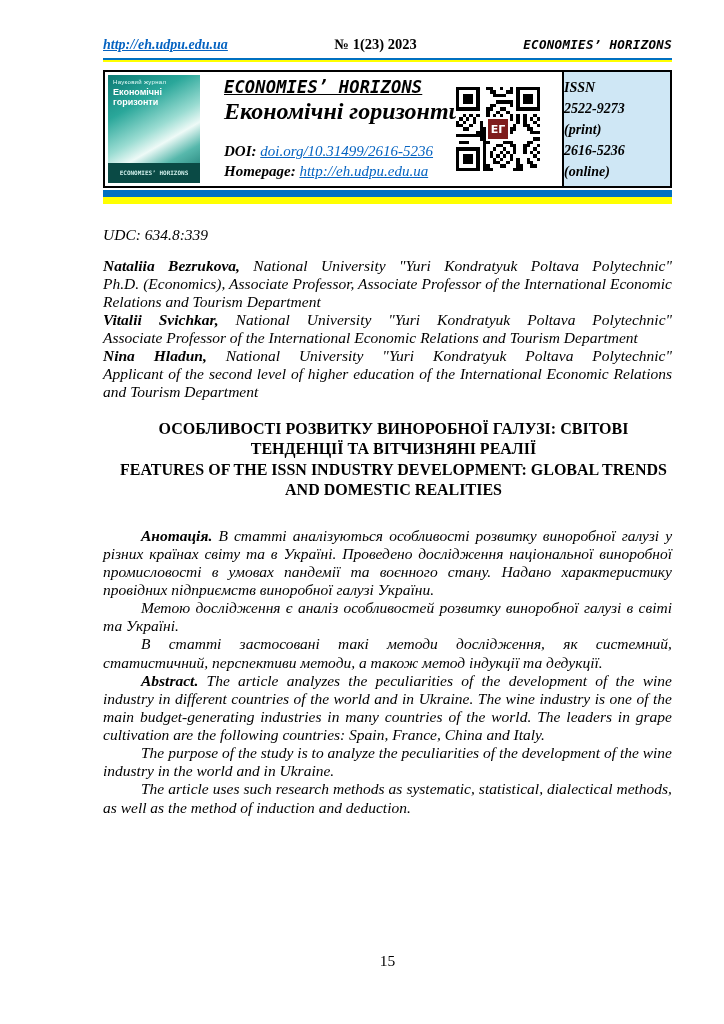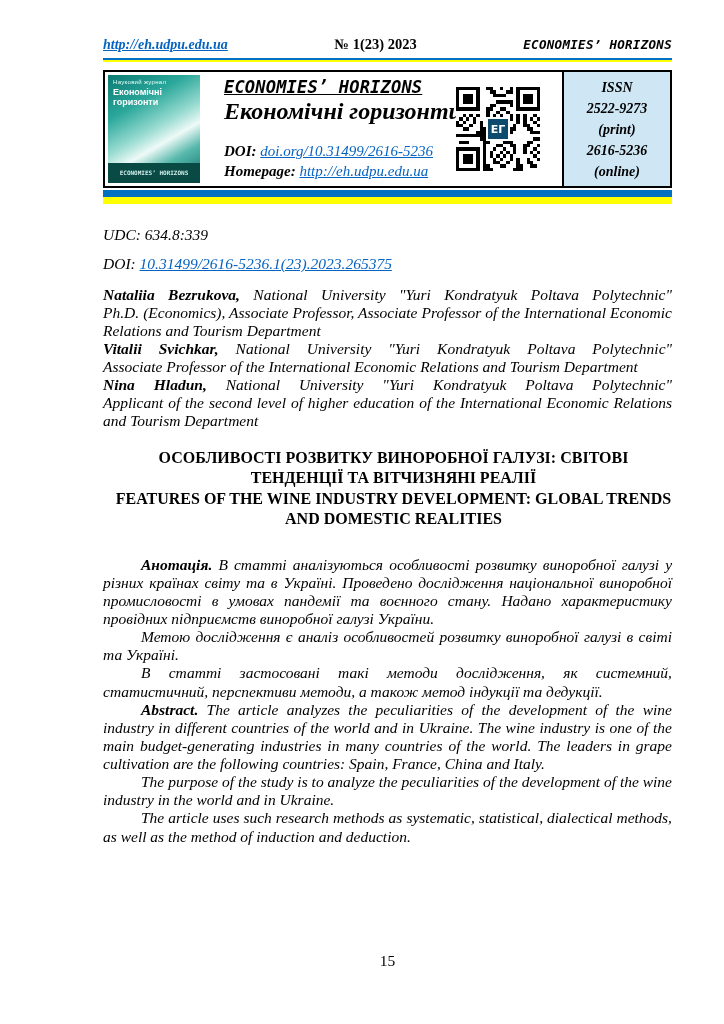--- a/index.html
+++ b/index.html
@@ -41,27 +41,27 @@
     letter-spacing:.2px; white-space:nowrap; margin-bottom:1px;
   }
   .mast-title-uk { font-size:24px; font-weight:bold; font-style:italic; margin-bottom:16px; white-space:nowrap; }
   .mast-link-line { font-size:15px; font-style:italic; line-height:1.35; white-space:nowrap; }
   .mast-label { font-weight:bold; }
   .link { color:#0563c1; text-decoration:underline; cursor:pointer; }
   .qr { position:relative; width:84px; height:84px; align-self:center; margin:0 5px; flex:none; background:#fff; }
   .qr svg { display:block; width:84px; height:84px; shape-rendering:crispEdges; }
   .qr-center {
     position:absolute; left:50%; top:50%; transform:translate(-50%,-50%);
-    width:24px; height:24px; background:#0c4a6e; border:2px solid #fff;
+    width:24px; height:24px; background:#7f1d1d; border:2px solid #fff;
     color:#fff; font:bold 11px "DejaVu Sans","Liberation Sans",sans-serif;
     display:flex; align-items:center; justify-content:center;
   }
   .issn-panel {
     flex:none; width:108px; background:#cfe7f5; border-left:2px solid #000;
-    display:flex; flex-direction:column; justify-content:center; text-align:center;
+    display:flex; flex-direction:column; justify-content:center; 
     font-weight:bold; font-style:italic; font-size:14px; line-height:1.5;
   }
   .stripe-blue { height:7px; background:#0070c0; margin-top:2px; }
   .stripe-yellow { height:7px; background:#ffff00; }
   
   .udc-line { margin-top:22px; font-size:15.5px; font-style:italic; }
   .doi-line { margin-top:11px; font-size:15.5px; font-style:italic; }
   .authors { margin-top:13px; font-size:15.5px; font-style:italic; line-height:1.16; }
   .author-line { text-align:justify; text-align-last:justify; }
   .author-name { font-weight:bold; }
@@ -282,45 +282,41 @@
       <div>2616-5236</div>
       <div>(online)</div>
     </div>
   </div>
   <div class="stripe-blue"></div>
   <div class="stripe-yellow"></div>
 
   <main>
     <p class="udc-line">UDC: 634.8:339</p>
 
-    <p class="doi-line">
-      <span>DOI:</span>
-      <a class="link">10.31499/2616-5236.1(23).2023.265375</a>
-    </p>
 
     <div class="authors">
       <p class="author-line">
         <b class="author-name">Nataliia Bezrukova,</b>
         <span>National University "Yuri Kondratyuk Poltava Polytechnic"</span>
       </p>
       <p class="author-role">Ph.D. (Economics), Associate Professor, Associate Professor of the International Economic Relations and Tourism Department</p>
       <p class="author-line">
         <b class="author-name">Vitalii Svichkar,</b>
         <span>National University "Yuri Kondratyuk Poltava Polytechnic"</span>
       </p>
       <p class="author-role">Associate Professor of the International Economic Relations and Tourism Department</p>
       <p class="author-line">
         <b class="author-name">Nina Hladun,</b>
         <span>National University "Yuri Kondratyuk Poltava Polytechnic"</span>
       </p>
       <p class="author-role">Applicant of the second level of higher education of the International Economic Relations and Tourism Department</p>
     </div>
 
     <h1 class="article-title uk">ОСОБЛИВОСТІ РОЗВИТКУ ВИНОРОБНОЇ ГАЛУЗІ: СВІТОВІ ТЕНДЕНЦІЇ ТА ВІТЧИЗНЯНІ РЕАЛІЇ</h1>
-    <h1 class="article-title en">FEATURES OF THE WINE INDUSTRY DEVELOPMENT: GLOBAL TRENDS AND DOMESTIC REALITIES</h1>
+    <h1 class="article-title en">FEATURES OF THE ISSN INDUSTRY DEVELOPMENT: GLOBAL TRENDS AND DOMESTIC REALITIES</h1>
 
     <div class="abstract">
       <p><b class="abstract-lead">Анотація.</b>
         <span>В статті аналізуються особливості розвитку виноробної галузі у різних країнах світу та в Україні. Проведено дослідження національної виноробної промисловості в умовах пандемії та воєнного стану. Надано характеристику провідних підприємств виноробної галузі України.</span></p>
       <p><b class="abstract-lead"></b>
         <span>Метою дослідження є аналіз особливостей розвитку виноробної галузі в світі та Україні.</span></p>
       <p><b class="abstract-lead"></b>
         <span>В статті застосовані такі методи дослідження, як системний, статистичний, перспективи методи, а також метод індукції та дедукції.</span></p>
       <p><b class="abstract-lead">Abstract.</b>
         <span>The article analyzes the peculiarities of the development of the wine industry in different countries of the world and in Ukraine. The wine industry is one of the main budget-generating industries in many countries of the world. The leaders in grape cultivation are the following countries: Spain, France, China and Italy.</span></p>

